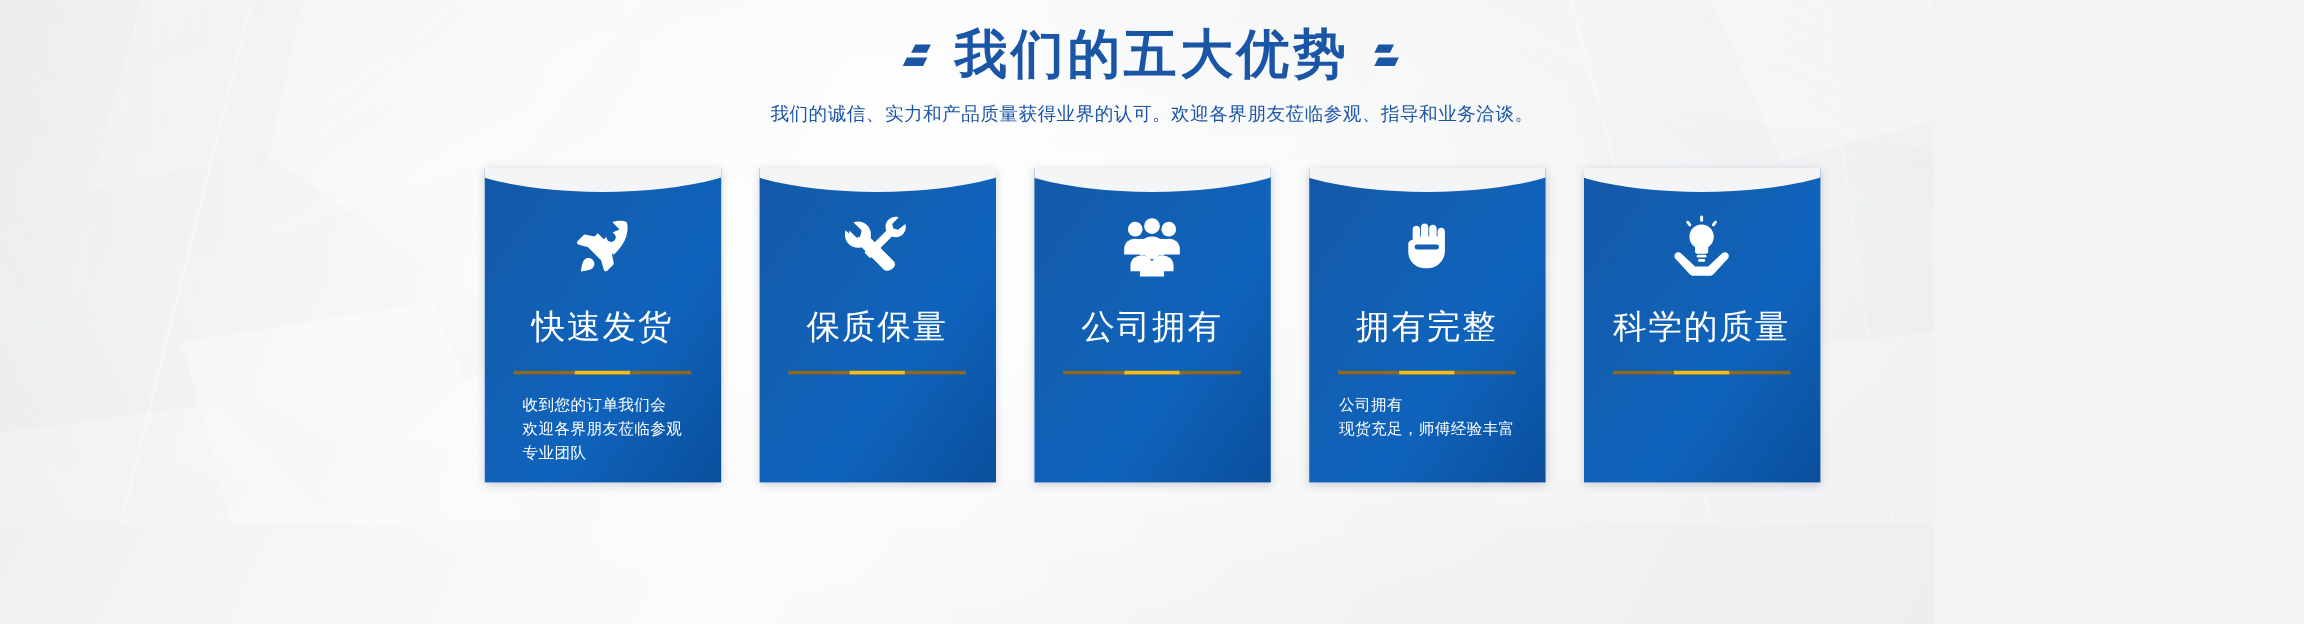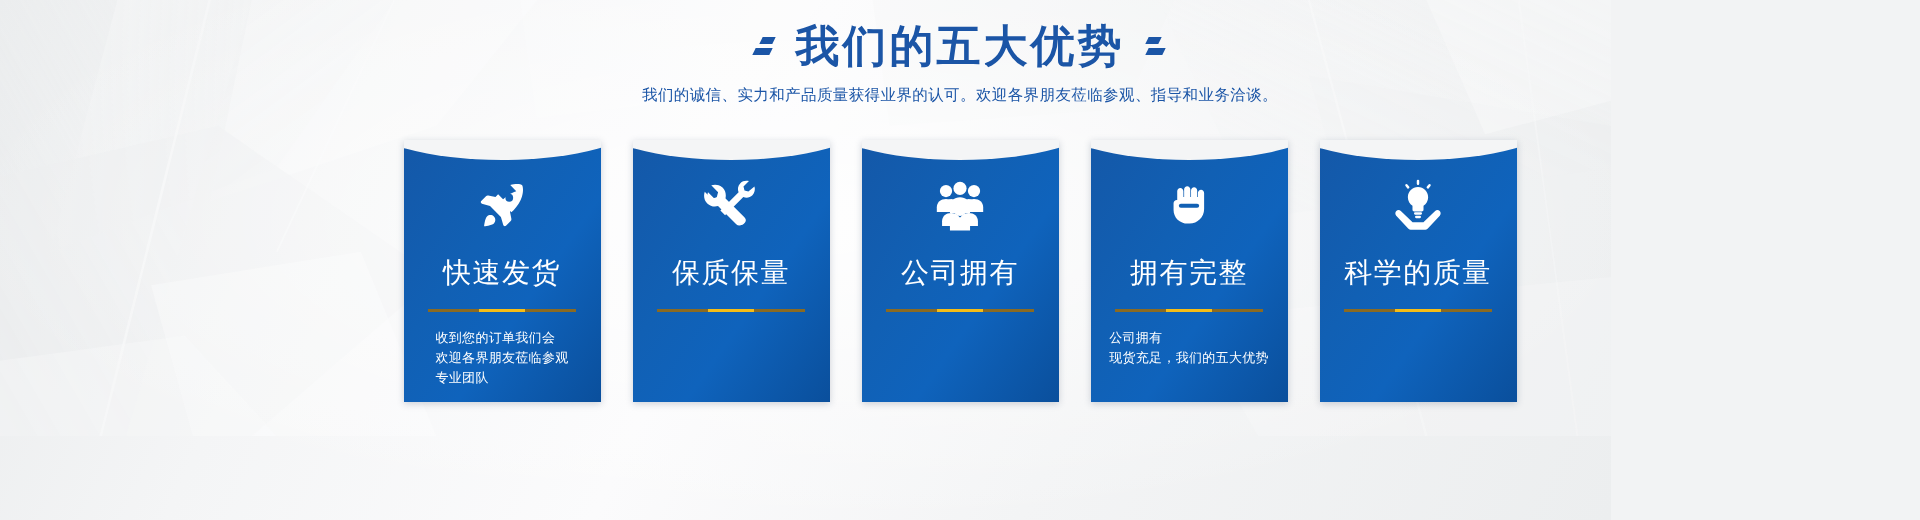--- a/index.html
+++ b/index.html
@@ -219,21 +219,21 @@
           <path d="M17.5 24.8V15c0-2.1 1.7-3.8 3.8-3.8s3.8 1.7 3.8 3.8v7.2h.9v-9.6c0-2.1 1.7-3.8 3.8-3.8s3.8 1.7 3.8 3.8v9.6h.9V14c0-2.1 1.7-3.8 3.8-3.8s3.8 1.7 3.8 3.8v8.2h.9v-5.1c0-2.1 1.7-3.8 3.8-3.8s3.8 1.7 3.8 3.8V37c0 9.9-8 17.9-17.9 17.9h-2.1C20.5 54.9 13 47.4 13 38.1v-8.3c0-2.2 1.8-4 4-4 .2 0 .3 0 .5.1v-1.1z"></path>
           <rect x="19.5" y="30.5" width="25" height="5" rx="2.5" fill="#1160b4"></rect>
         </svg>
       </div>
       <div class="card-title">拥有完整</div>
       <div class="divider">
           <span></span>
         </div>
       <div class="card-desc">
         <div>公司拥有</div>
-        <div>现货充足，我们的五大优势</div>
+        <div>现货充足，师傅经验丰富</div>
       </div>
     </div>
 
     <div class="card">
       <div class="notch"></div>
       <div class="card-icon">
         <svg viewBox="0 0 64 64" width="56" height="56">
           <rect x="30.6" y="3" width="2.8" height="6" rx="1.4"></rect>
           <rect x="18.4" y="7.6" width="2.8" height="6" rx="1.4" transform="rotate(-38 19.8 10.6)"></rect>
           <rect x="42.8" y="7.6" width="2.8" height="6" rx="1.4" transform="rotate(38 44.2 10.6)"></rect>

